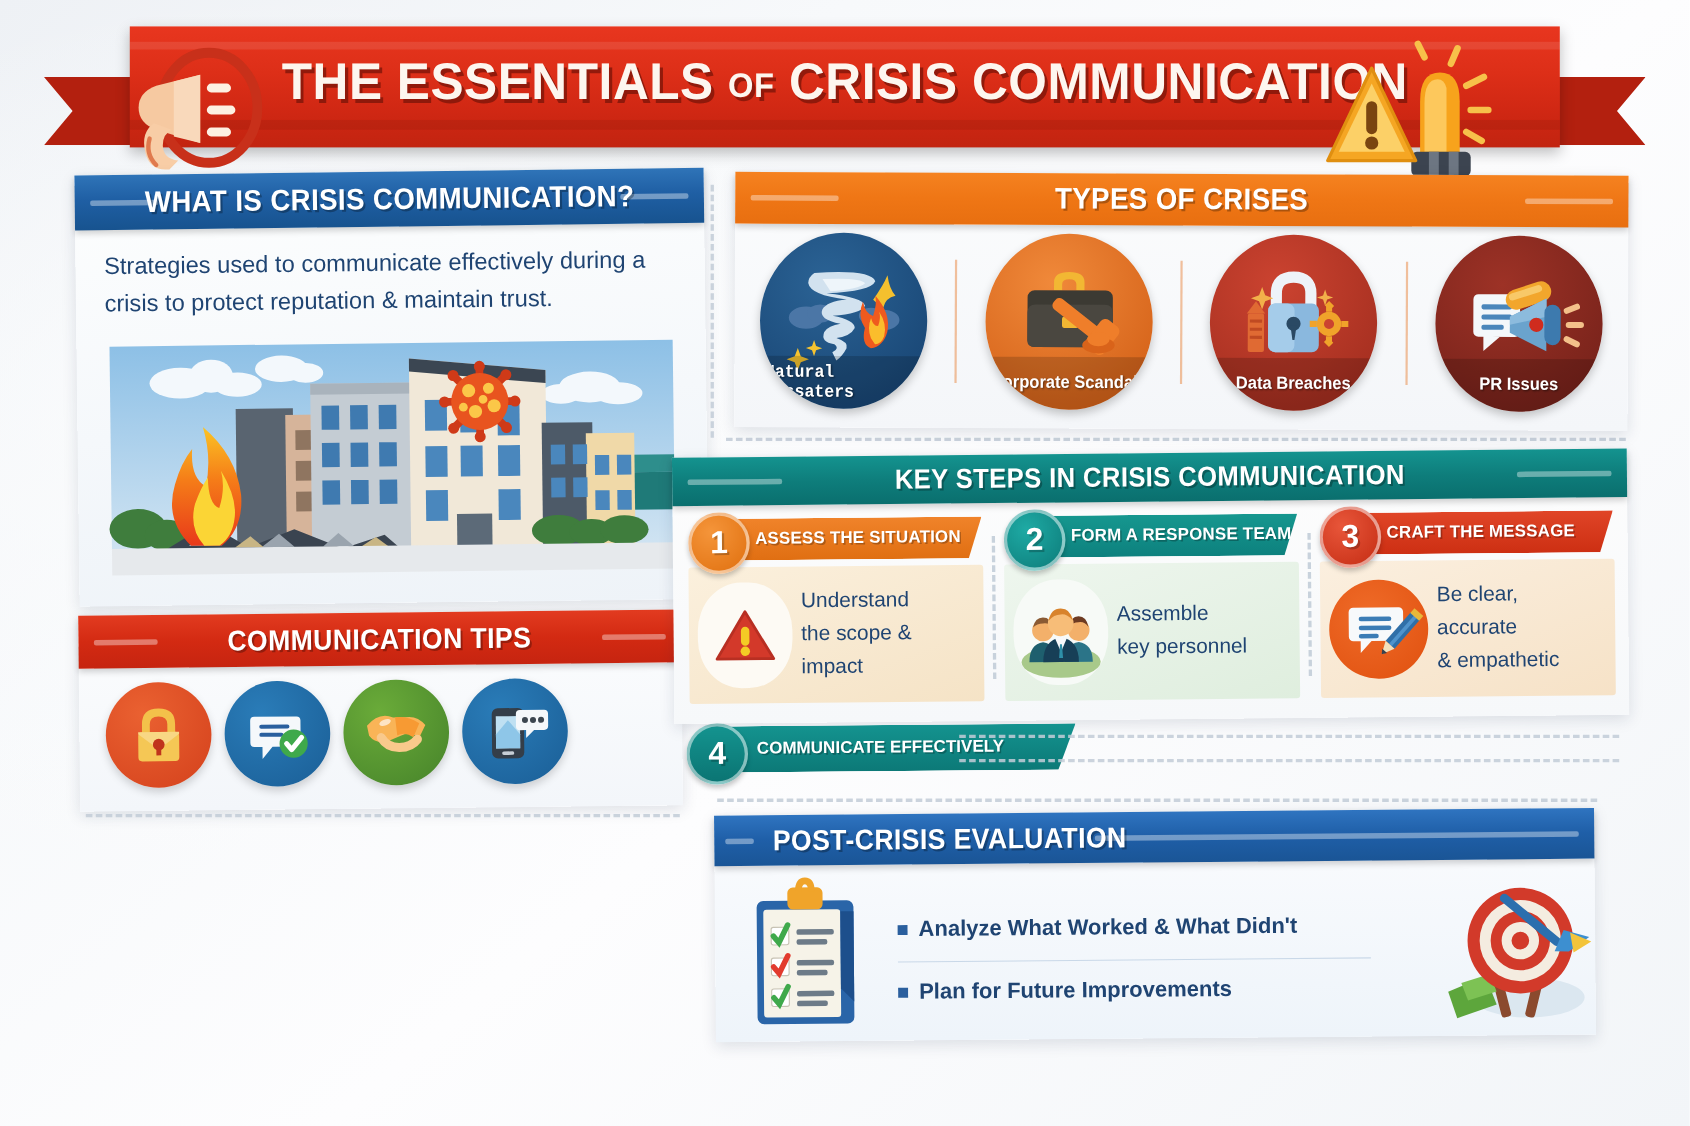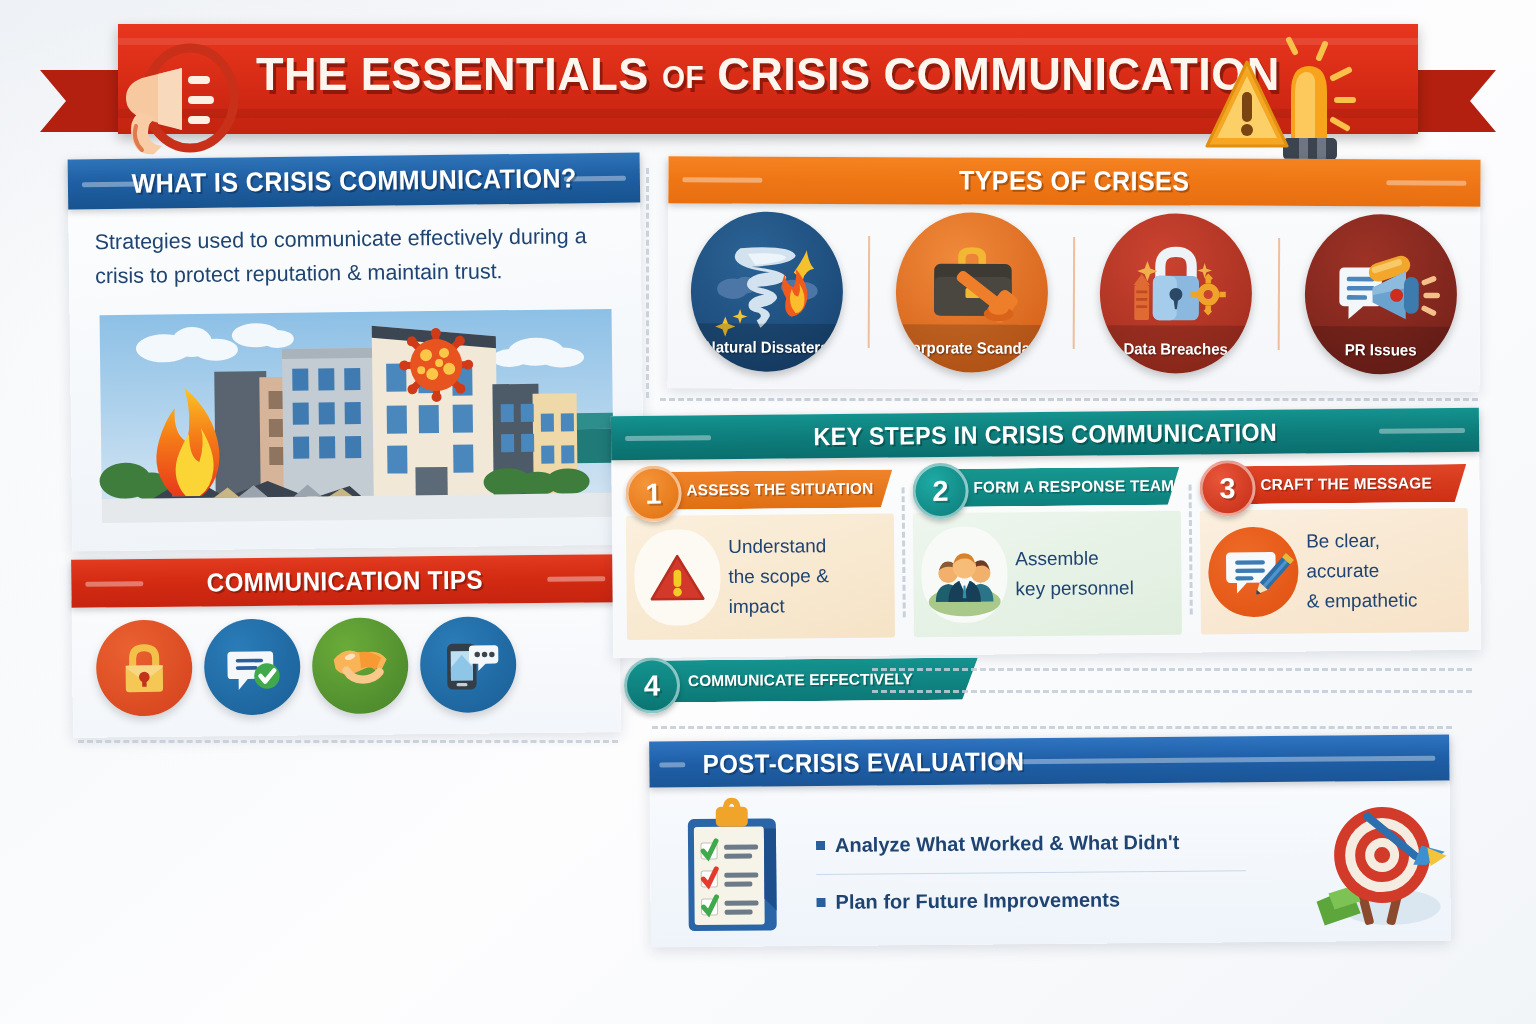--- a/index.html
+++ b/index.html
@@ -406,21 +406,21 @@
 
   <div class="panel" id="types">
     <div class="bar">
       <span class="dash l"></span>
       <span class="t">Types of Crises</span>
       <span class="dash r"></span>
     </div>
     <div id="typesRow">
 
       <div class="crisisCell">
-        <div class="crisisOval" style="background:radial-gradient(circle at 40% 28%,#2b6395,#15406e);">
+        <div class="crisisOval" style="background:radial-gradient(circle at 40% 28%,#2b6395,#15406e);font-family:Liberation Mono, monospace;">
           <svg viewBox="0 0 130 130" width="120" height="120">
             <g fill="#4b76a6">
               <ellipse cx="28" cy="62" rx="17" ry="11"></ellipse>
                 <ellipse cx="42" cy="58" rx="13" ry="9"></ellipse>
               <ellipse cx="104" cy="64" rx="16" ry="10"></ellipse>
                 <ellipse cx="92" cy="60" rx="12" ry="8"></ellipse>
             </g>
             <path d="M36 18 Q92 14 96 26 Q92 36 48 38 Q84 42 86 50 Q82 58 54 60 Q76 64 76 72 Q72 80 58 82 Q70 86 68 92 Q64 100 58 104 L54 96 Q62 92 56 88 Q42 86 46 76 Q50 70 62 68 Q40 64 44 54 Q48 46 68 44 Q32 40 30 28 Q30 22 36 18 Z" fill="#d2e2ef"></path>
             <path d="M44 24 Q82 22 86 28 Q80 34 52 36 Z" fill="#eef5fa"></path>
             <path d="M94 44 Q104 30 108 20 Q110 34 116 40 Q106 42 104 52 Q98 48 94 44 Z" fill="#f4c02e"></path>

